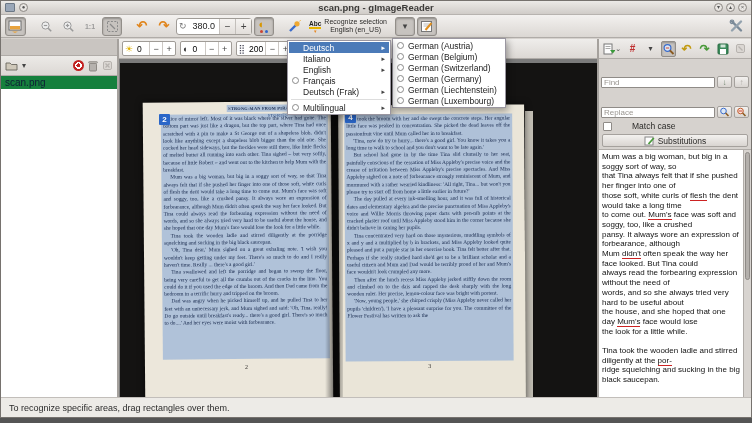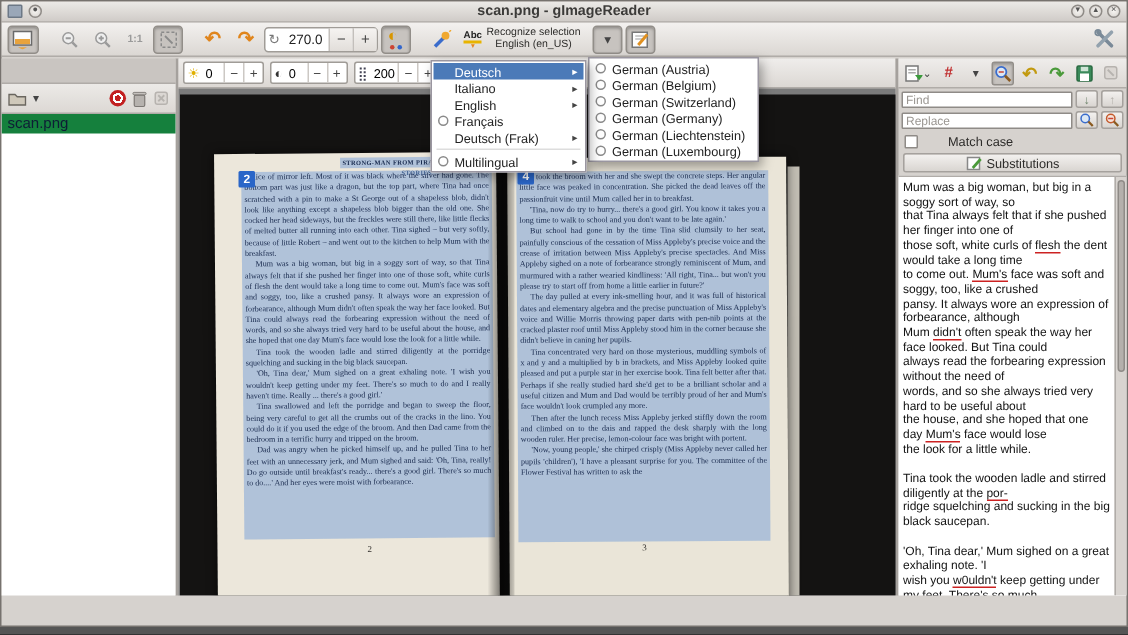--- a/index.html
+++ b/index.html
@@ -69,21 +69,21 @@
   .rp-text{left:6px;top:9px;width:168px;height:247px;}
   .pagenum{position:absolute;font-family:"Liberation Serif",serif;font-size:6px;color:#33312e;text-align:center;}
   .badge{position:absolute;width:11px;height:11px;background:#2a66c8;color:#fff;font-size:8px;font-weight:bold;
          line-height:11px;text-align:center;border-radius:1px;z-index:5;}
   
   .right-panel{width:154px;border-left:2px solid #a5a19d;display:flex;flex-direction:column;background:#d6d2ce;}
   .output-toolbar{height:20px;display:flex;align-items:center;gap:3px;padding:0 3px;
                   background:linear-gradient(#efedeb,#dcd8d4);border-bottom:1px solid #b0aca8;}
   .obtn{height:16px;min-width:15px;display:flex;align-items:center;justify-content:center;border:1px solid transparent;border-radius:2px;}
   .obtn.pressed{background:#c7c3bf;border-color:#928e89;box-shadow:inset 0 1px 2px rgba(0,0,0,.25);}
-  .frow{display:flex;align-items:center;gap:2px;padding:1px 2px;}
+  .frow{display:flex;align-items:center;gap:2px;padding:1px 2px;margin-top:16px;}
   .frow input{flex:1;height:11px;font-size:8px;border:1px solid #8f8b87;border-radius:1px;padding:0 2px;min-width:0;
               font-family:"Liberation Sans",sans-serif;color:#222;}
   .frow input::placeholder{color:#9a9691;}
   .mini-btn{width:15px;height:12px;border:1px solid #a5a19d;border-radius:2px;background:linear-gradient(#f3f1ef,#d9d5d1);
             display:flex;align-items:center;justify-content:center;font-size:8px;color:#70866e;}
   .mini-btn.dis{color:#b3afaa;}
   .mcrow{display:flex;align-items:center;gap:20px;padding:2px 4px;font-size:8.5px;color:#2c2b29;height:14px;}
   .checkbox{width:9px;height:9px;background:#fff;border:1px solid #8f8b87;border-radius:1px;}
   .subs-btn{margin:1px 3px 2px 3px;height:13px;border:1px solid #a5a19d;border-radius:2px;
             background:linear-gradient(#f3f1ef,#d9d5d1);display:flex;align-items:center;justify-content:center;gap:3px;
@@ -163,21 +163,21 @@
     </div>
     <span class="tsep"></span>
     <div class="tbtn">
       <span class="oarrow">↶</span>
     </div>
     <div class="tbtn">
       <span class="oarrow">↷</span>
     </div>
     <div class="spin">
       <span class="gi" style="padding:0 2px;color:#777;">↻</span>
-      <span class="val">270.0</span>
+      <span class="val">380.0</span>
       <span class="sbtn">−</span>
       <span class="sbtn">+</span>
     </div>
     <div class="tbtn pressed">
       <span style="position:relative;display:inline-block;width:13px;height:13px;">
         <span style="position:absolute;left:1px;top:-2px;font-size:11px;color:#d89600;">◐</span>
         <span style="position:absolute;left:2px;bottom:0px;width:3px;height:3px;border-radius:50%;background:#c43;"></span>
         <span style="position:absolute;left:7px;bottom:0px;width:3px;height:3px;border-radius:50%;background:#36c;"></span>
       </span>
     </div>
@@ -419,20 +419,23 @@
 floor, being very careful to get all the crumbs out of the cracks
 in the lino. You could do it if you used the edge of the broom.
 And then Dad came from the bedroom in a terrific hurry and</div>
         <div class="vscroll">
           <div class="vthumb"></div>
         </div>
       </div>
     </div>
   </div>
 
+  <div class="statusbar">
+    <span>To recognize specific areas, drag rectangles over them.</span>
+  </div>
 
   <div class="menu menu-sub">
     <div class="mitem">
       <span class="lead">
           <span class="radio"></span>
         </span>
       <span>German (Austria)</span>
     </div>
     <div class="mitem">
       <span class="lead">

